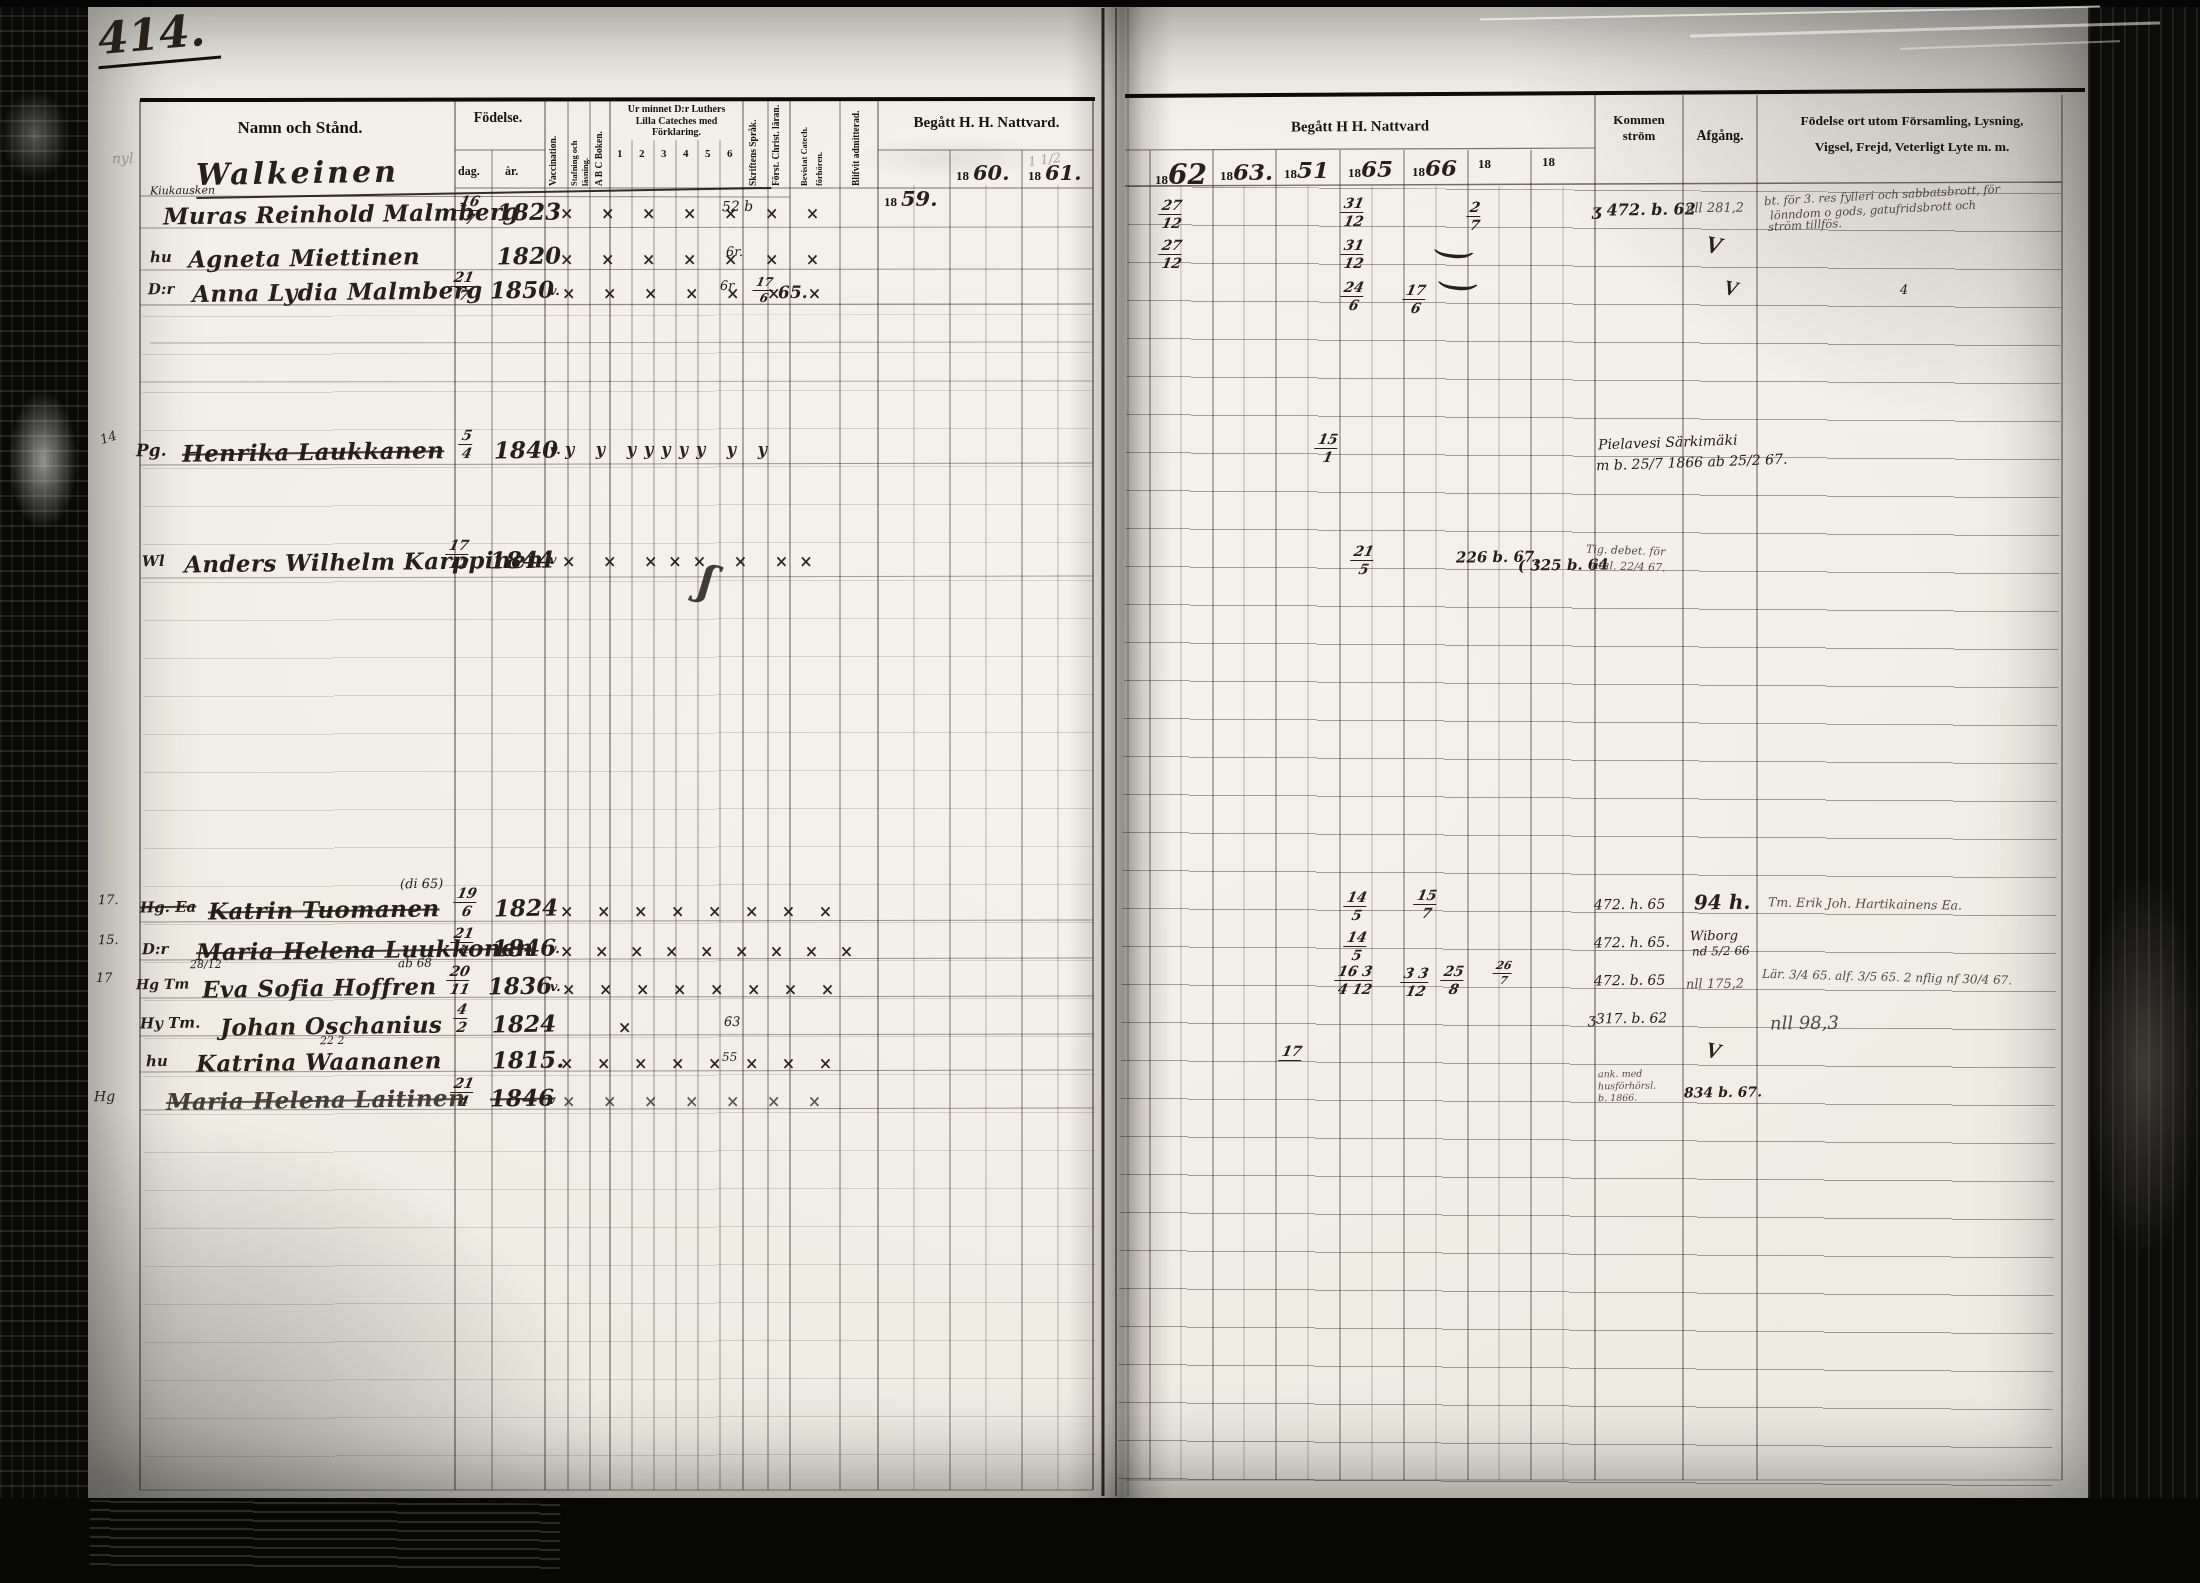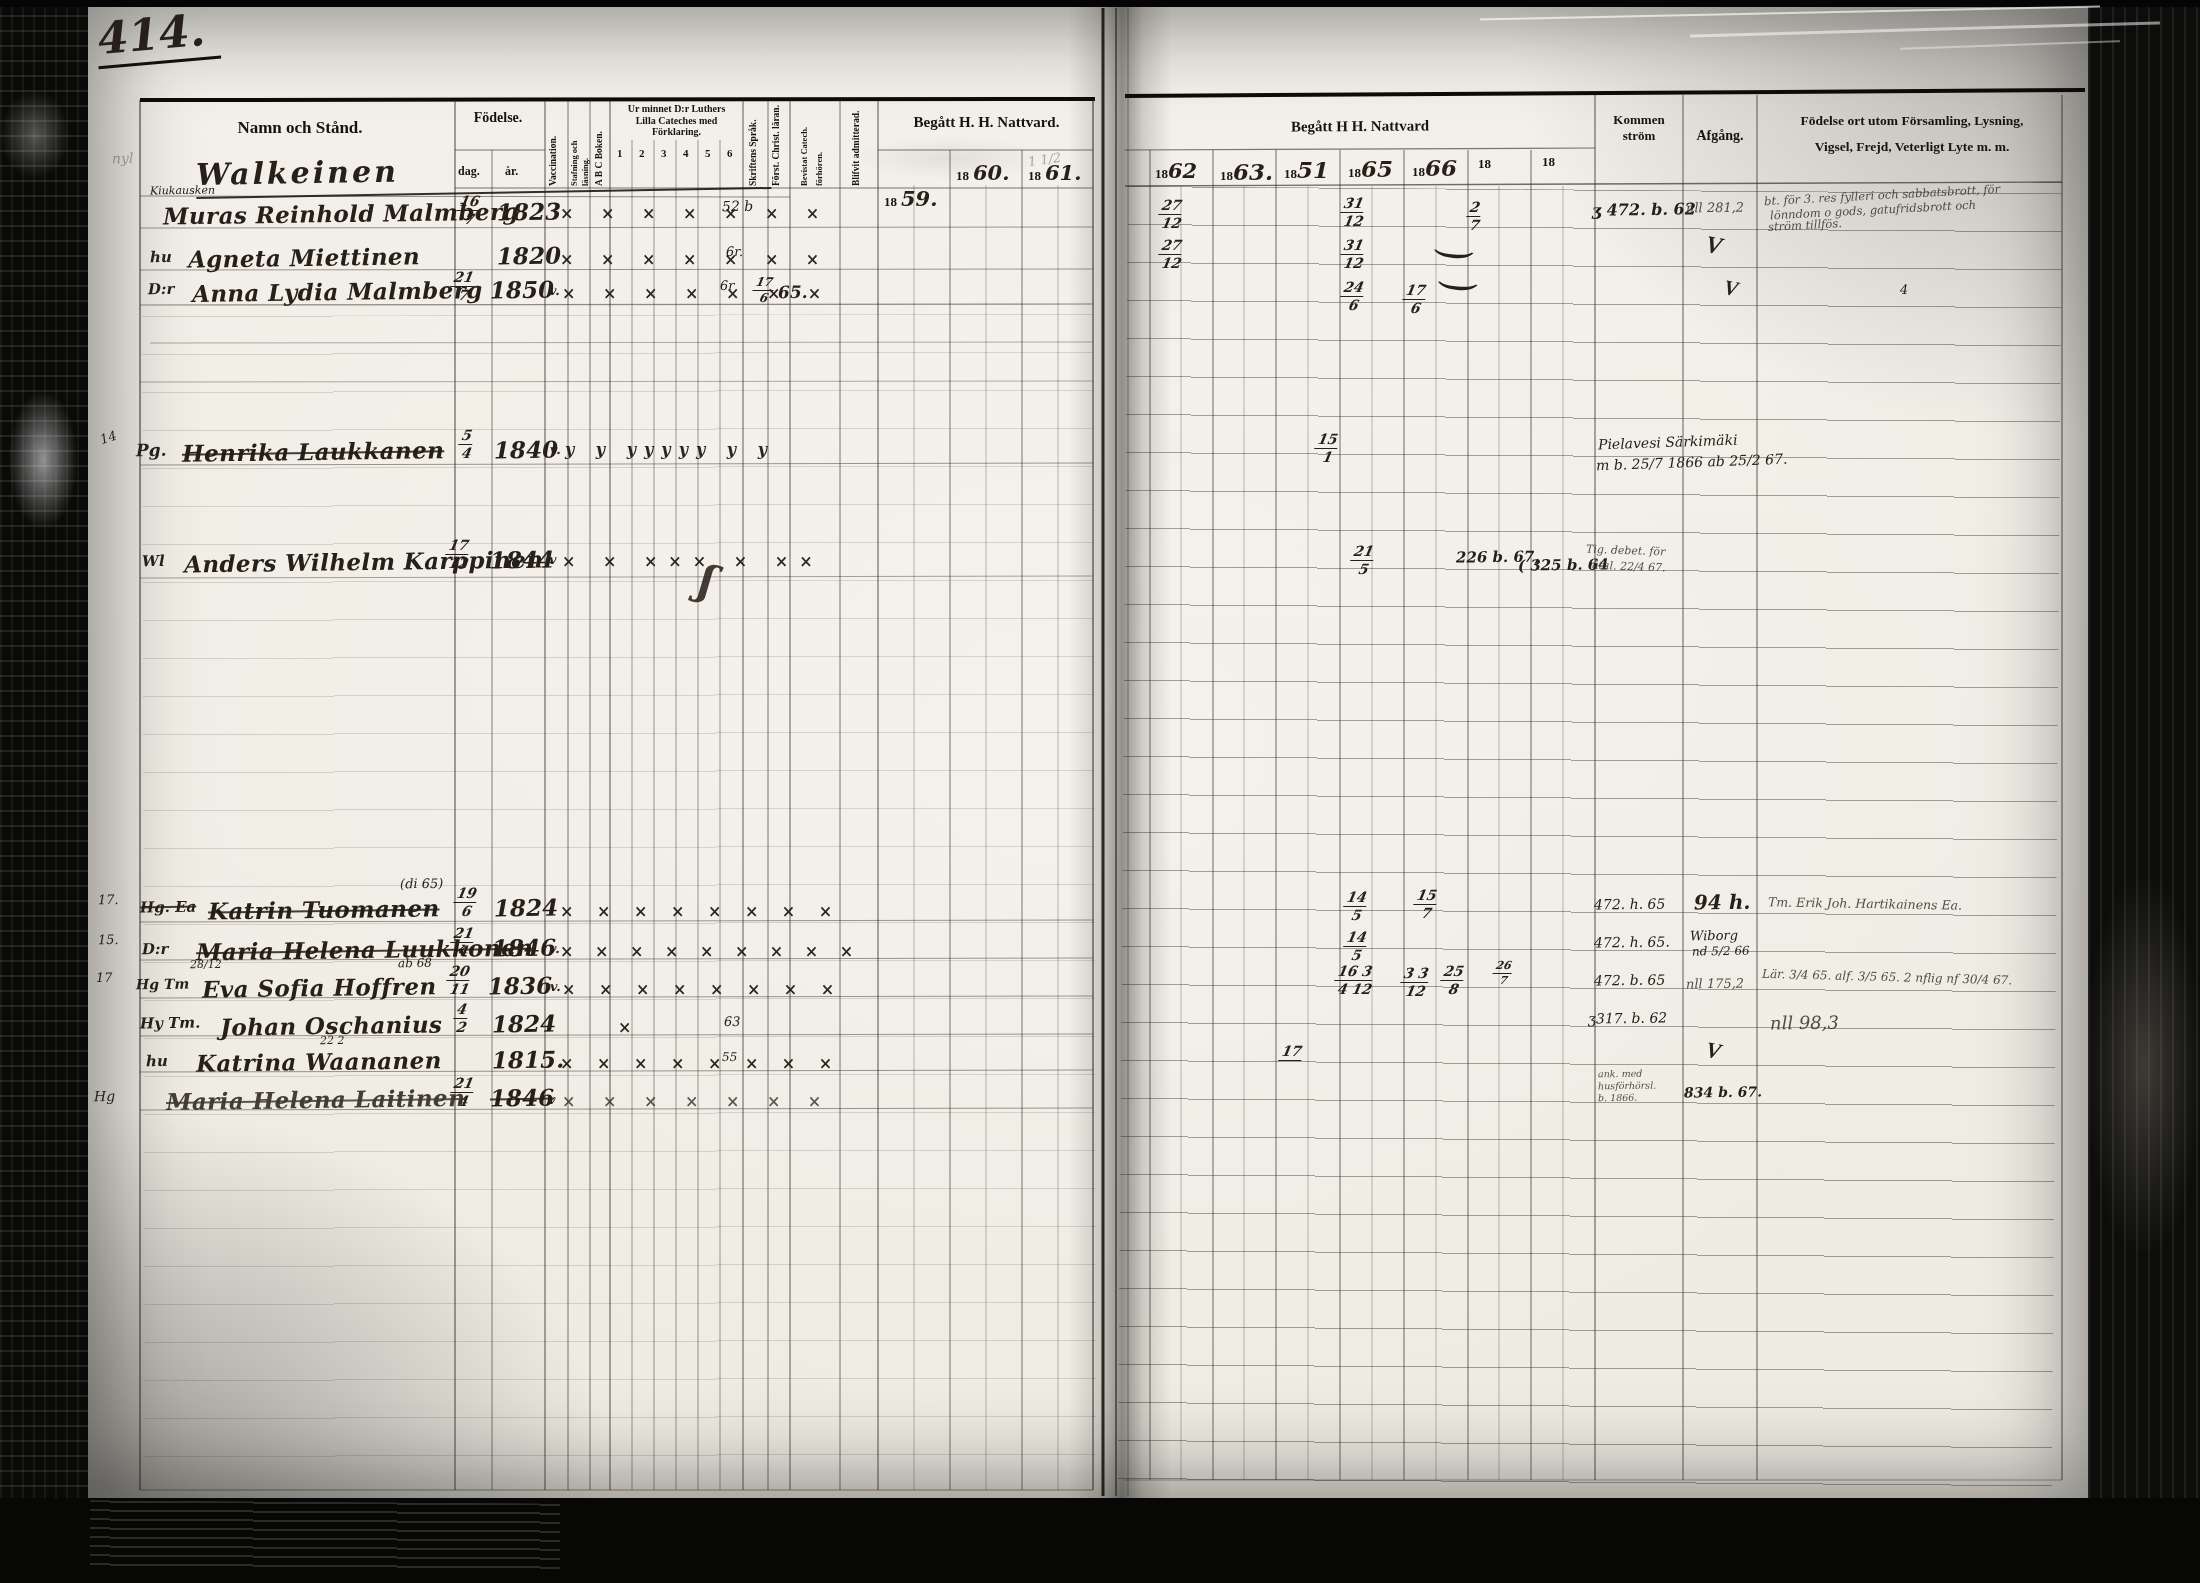--- a/index.html
+++ b/index.html
@@ -178,21 +178,21 @@
   <span class="vert" style="left:772px;top:102px;">Först. Christ. läran.</span>
   <span class="vert" style="left:800px;top:102px;font-size:8.5px;">Bevistat Catech.</span>
   <span class="vert" style="left:815px;top:102px;font-size:8.5px;">förhören.</span>
   <span class="vert" style="left:852px;top:102px;">Blifvit admitterad.</span>
   <span class="t pr ctr" style="left:880px;top:114px;width:213px;font-size:15px;">Begått H. H. Nattvard.</span>
   <span class="t" style="left:884px;top:160px;margin-top:26px;"><span class="pr" style="font-size:13px;">18</span> <span class="hw" style="font-size:21px;font-weight:700;">59.</span></span>
   <span class="t" style="left:956px;top:160px;text-align:center;"><span class="pr" style="font-size:13px;">18</span> <span class="hw" style="font-size:21px;font-weight:700;">60.</span></span>
   <span class="t" style="left:1028px;top:160px;"><span class="pr" style="font-size:13px;">18</span> <span class="hw" style="font-size:21px;font-weight:700;">61.</span></span>
 
   <span class="t pr ctr" style="left:1240px;top:118px;width:240px;font-size:15px;transform:rotate(-.4deg);">Begått H  H. Nattvard</span>
-  <span class="t" style="left:1155px;top:158px;"><span class="pr" style="font-size:13px;">18</span><span class="hw" style="font-size:21px;font-weight:700;">62</span></span>
+  <span class="t" style="left:1155px;top:158px;"><span class="pr" style="font-size:13px;">18</span><span class="hw" style="font-size:28px;font-weight:700;">62</span></span>
   <span class="t" style="left:1220px;top:158px;"><span class="pr" style="font-size:13px;">18</span><span class="hw" style="font-size:23px;font-weight:700;">63.</span></span>
   <span class="t" style="left:1284px;top:156px;"><span class="pr" style="font-size:13px;">18</span><span class="hw" style="font-size:23px;font-weight:700;">51</span></span>
   <span class="t" style="left:1348px;top:155px;"><span class="pr" style="font-size:13px;">18</span><span class="hw" style="font-size:23px;font-weight:700;">65</span></span>
   <span class="t" style="left:1412px;top:154px;"><span class="pr" style="font-size:13px;">18</span><span class="hw" style="font-size:23px;font-weight:700;">66</span></span>
   <span class="t" style="left:1478px;top:154px;"><span class="pr" style="font-size:13px;">18</span></span>
   <span class="t" style="left:1542px;top:152px;"><span class="pr" style="font-size:13px;">18</span></span>
   <span class="t pr ctr" style="left:1598px;top:112px;width:82px;font-size:13px;"><span>Kommen</span><br><span>ström</span></span>
   <span class="t pr ctr" style="left:1686px;top:128px;width:68px;font-size:14px;">Afgång.</span>
   <span class="t pr ctr" style="left:1764px;top:108px;width:296px;font-size:13.5px;line-height:1.9;"><span>Födelse ort utom Församling, Lysning,</span><br><span>Vigsel, Frejd, Veterligt Lyte m. m.</span></span>
 

